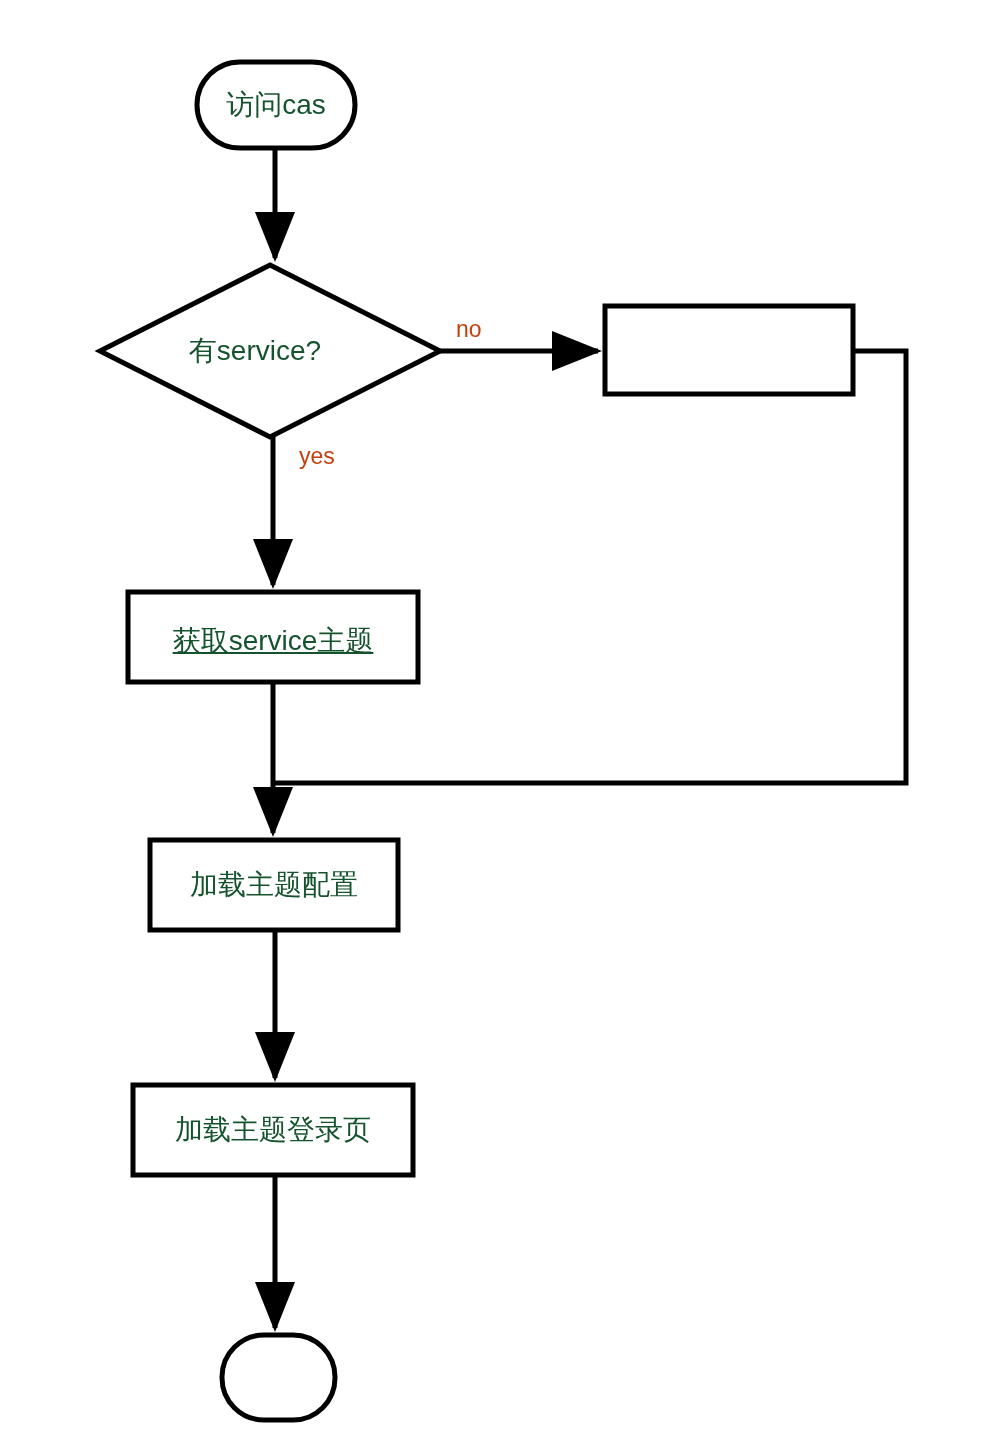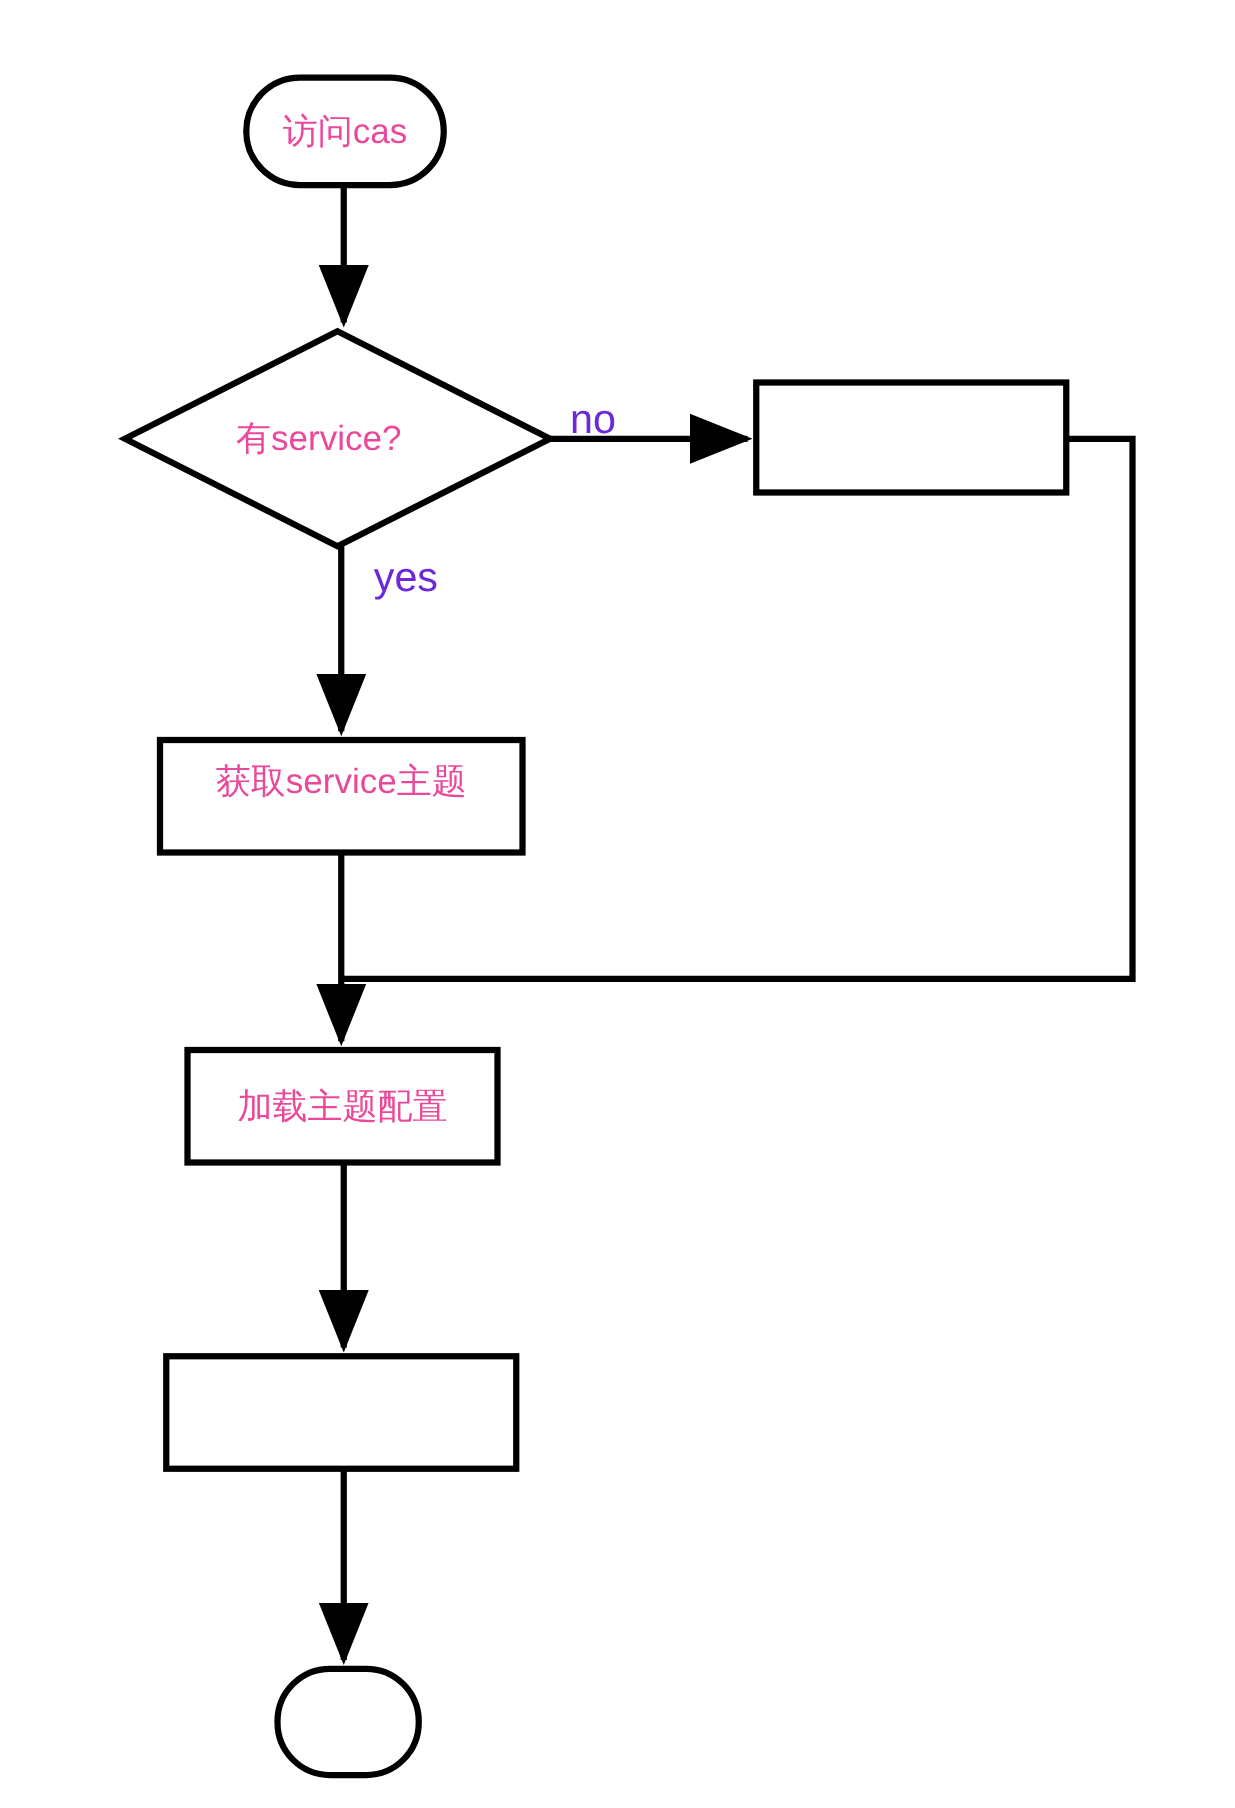--- a/index.html
+++ b/index.html
@@ -23,30 +23,30 @@
     left: 0;
     top: 0;
     width: 988px;
     height: 1446px;
   }
   .node-label {
     position: absolute;
     display: flex;
     align-items: center;
     justify-content: center;
-    color: #ec4899;
+    color: #14532d;
     white-space: nowrap;
     pointer-events: none;
     letter-spacing: 0px;
   }
   .node-text-28 { font-size: 28px; }
   .edge-label {
     position: absolute;
-    color: #6d28d9;
-    font-size: 33px;
+    color: #c2410c;
+    font-size: 23px;
     white-space: nowrap;
     line-height: 1;
   }
 </style>
 </head>
 <body>
 
 <div id="canvas">
 
   <svg id="flow-svg" viewBox="0 0 988 1446" xmlns="http://www.w3.org/2000/svg">
@@ -83,23 +83,24 @@
     <path d="M275,930 L275,1078" fill="none" stroke="#000000" stroke-width="5" marker-end="url(#arrowhead)"></path>
 
     <path d="M275,1175 L275,1328" fill="none" stroke="#000000" stroke-width="5" marker-end="url(#arrowhead)"></path>
   </svg>
 
   <div class="node-label node-text-28" style="left:197px; top:62px; width:158px; height:86px;">访问cas</div>
 
   <div class="node-label node-text-28" style="left:85px; top:265px; width:340px; height:172px;">有service?</div>
 
 
-  <div class="node-label node-text-28" style="left:128px; top:580px; width:290px; height:90px;">获取service主题</div>
+  <div class="node-label node-text-28" style="left:128px; top:596px; width:290px; height:90px;text-decoration:underline;">获取service主题</div>
 
   <div class="node-label node-text-28" style="left:150px; top:840px; width:248px; height:90px;">加载主题配置</div>
 
+  <div class="node-label node-text-28" style="left:133px; top:1085px; width:280px; height:90px;">加载主题登录页</div>
 
 
   <div class="edge-label" style="left:456px; top:318px;">no</div>
 
   <div class="edge-label" style="left:299px; top:445px;">yes</div>
 
 </div>
 
 </body></html>

